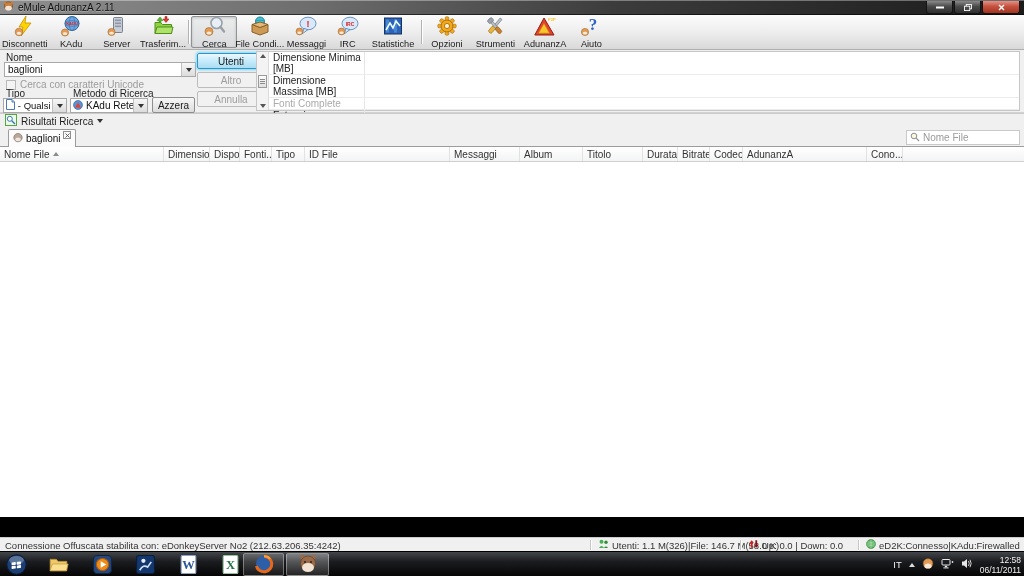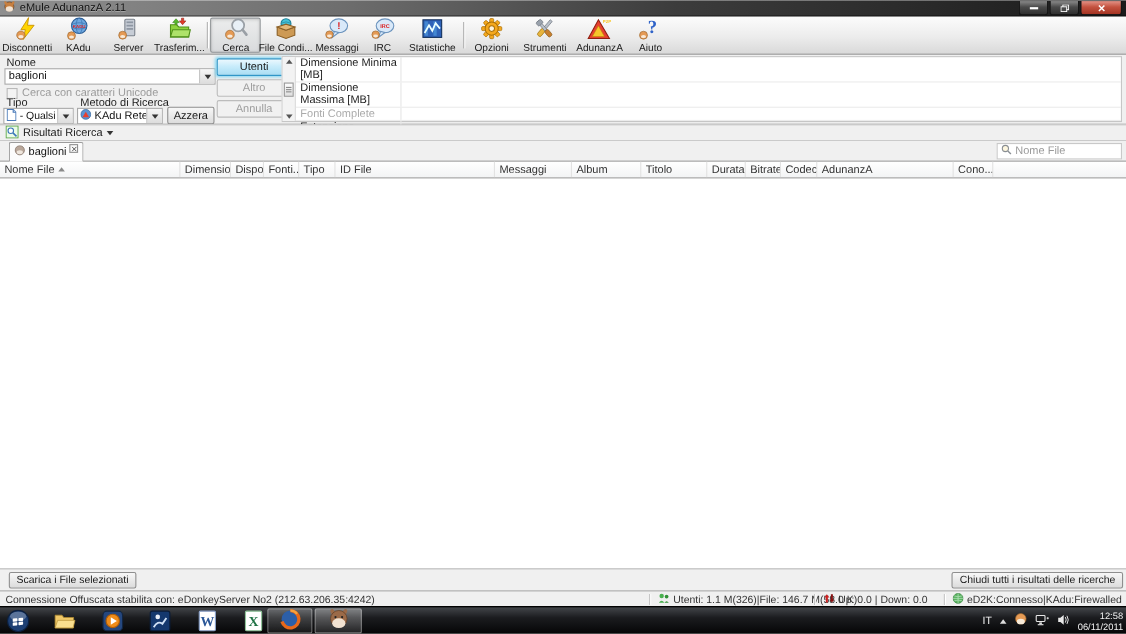--- a/index.html
+++ b/index.html
@@ -404,24 +404,20 @@
         <span>AdunanzA</span>
       </div>
     <div class="col" style="width:36px">
         <span>Cono...</span>
       </div>
     <div class="col fill"></div>
   </div>
 
   <div class="grid-body"></div>
 
-  <div class="bottom-bar">
-    <div class="btn" style="left:8px">Scarica i File selezionati</div>
-    <div class="btn" style="right:3px">Chiudi tutti i risultati delle ricerche</div>
-  </div>
 
   <div class="status-bar">
     <div class="seg" style="left:5px">
         <span>Connessione Offuscata stabilita con: eDonkeyServer No2 (212.63.206.35:4242)</span>
       </div>
     <div class="sdiv" style="left:590px"></div>
     <div class="seg" style="left:598px">
       <span><svg width="11" height="10" viewBox="0 0 11 10">
             <circle cx="3.5" cy="2.8" r="2" fill="#49b04f"></circle>
             <path d="M1 9 Q3.5 5.2 6 9 Z" fill="#49b04f"></path>

